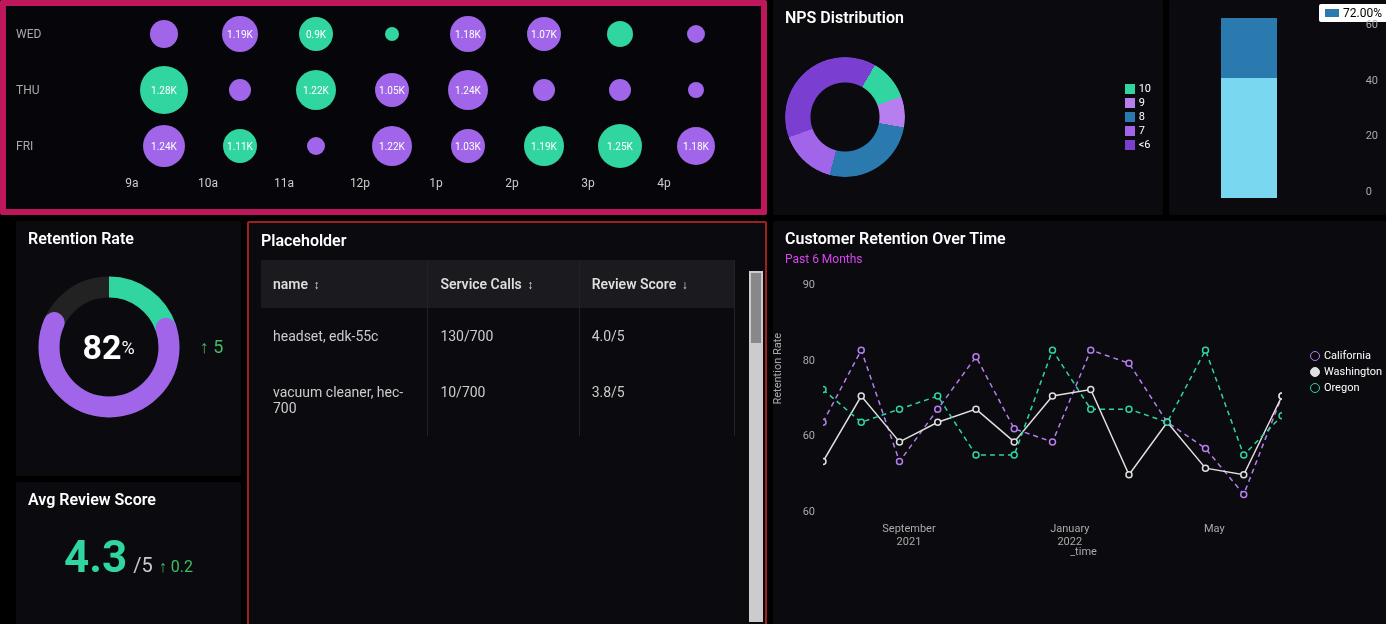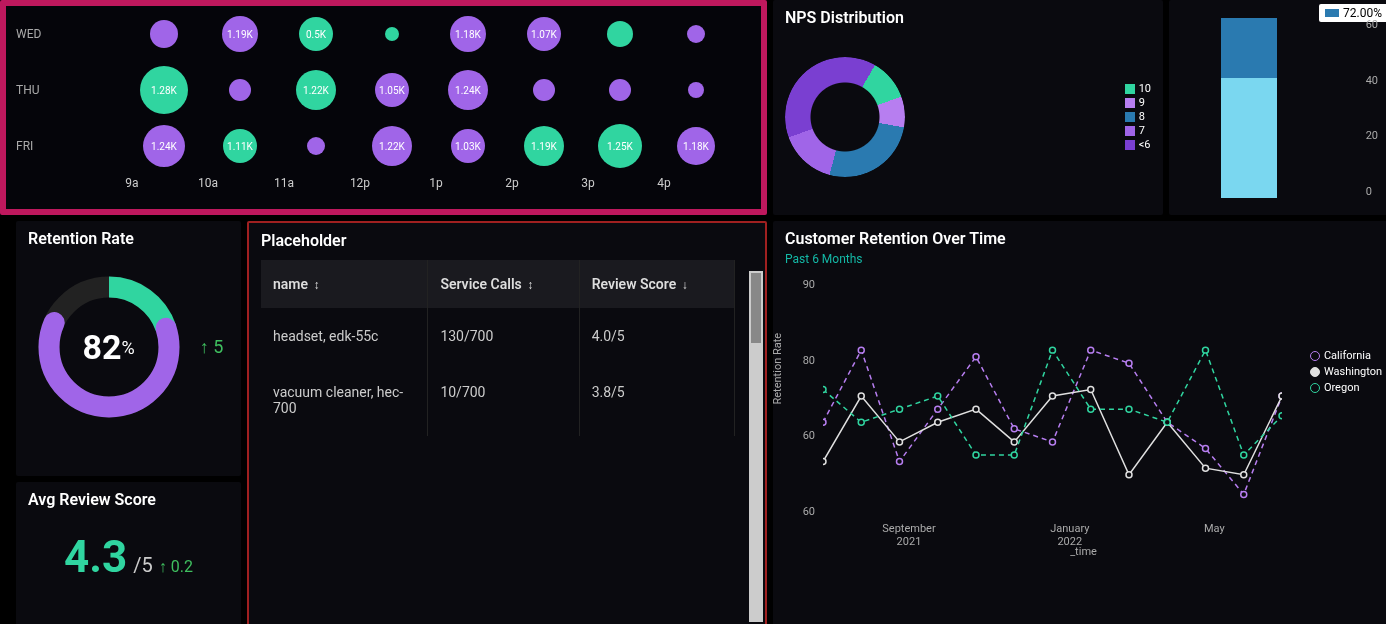--- a/index.html
+++ b/index.html
@@ -20,21 +20,21 @@
   padding: 0;
 }
 .panel {
   background: #0a0a0f;
   border-radius: 2px;
   padding: 8px 12px;
   position: relative;
   overflow: hidden;
 }
 .panel-title { font-weight: 600; font-size: 16px; margin-bottom: 4px; }
-.panel-sub { color: #14b8a6; font-size: 12px; }
+.panel-sub { color: #d946ef; font-size: 12px; }
 
 #punch {
   grid-column: 1 / 4;
   grid-row: 1;
   border: 6px solid #be185d;
   background: #05050a;
   padding: 4px 10px 10px 10px;
 }
 .pc-rows { display: flex; flex-direction: column; gap: 8px; }
 .pc-row { display: flex; align-items: center; height: 48px; }
@@ -110,21 +110,21 @@
   <div id="punch" class="panel">
     <div class="pc-rows" id="pc-rows">
         <div class="pc-row">
           <div class="pc-day">WED</div>
           <div class="pc-cells">
             <div class="pc-cell" style="--s: 28; --c: #a065e8;"></div>
             <div class="pc-cell" style="--s: 36; --c: #a065e8;">
               <span>1.19K</span>
             </div>
             <div class="pc-cell" style="--s: 34; --c: #30d5a0;">
-              <span>0.5K</span>
+              <span>0.9K</span>
             </div>
             <div class="pc-cell" style="--s: 14; --c: #30d5a0;"></div>
             <div class="pc-cell" style="--s: 36; --c: #a065e8;">
               <span>1.18K</span>
             </div>
             <div class="pc-cell" style="--s: 34; --c: #a065e8;">
               <span>1.07K</span>
             </div>
             <div class="pc-cell" style="--s: 26; --c: #30d5a0;"></div>
             <div class="pc-cell" style="--s: 18; --c: #a065e8;"></div>

